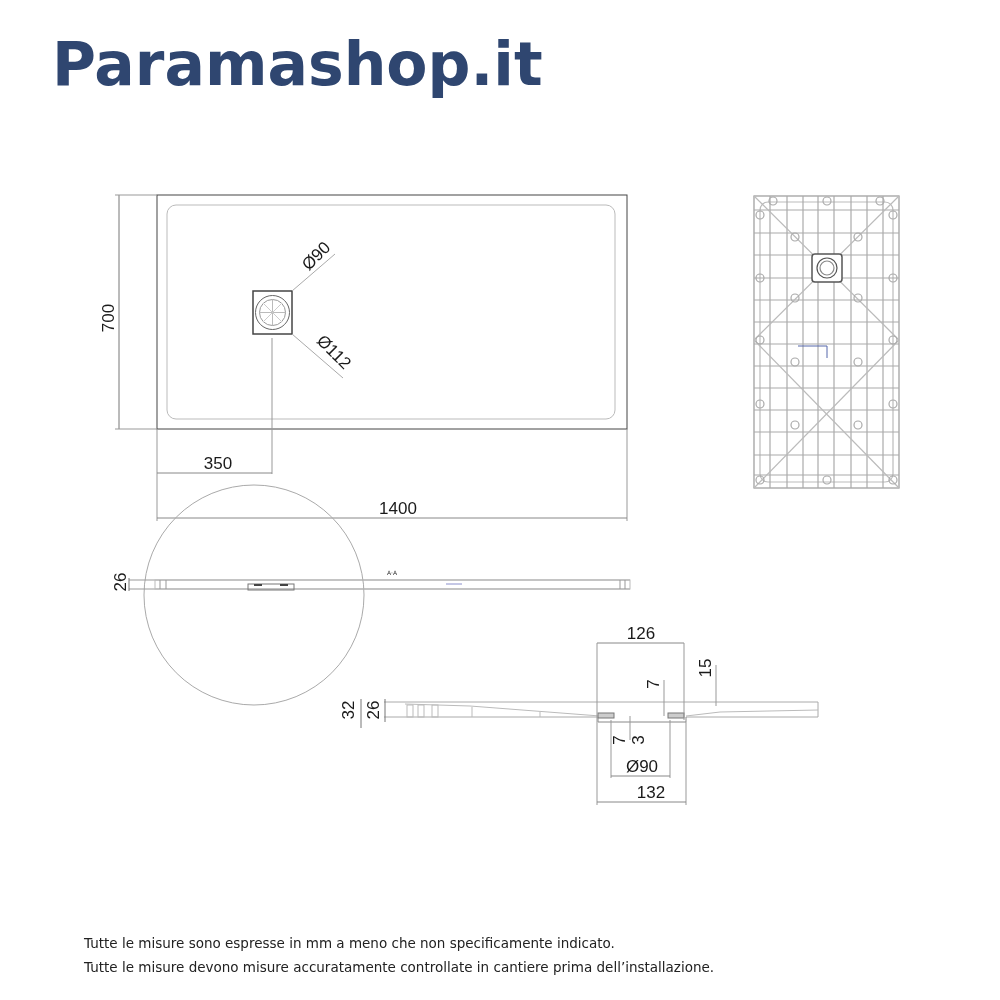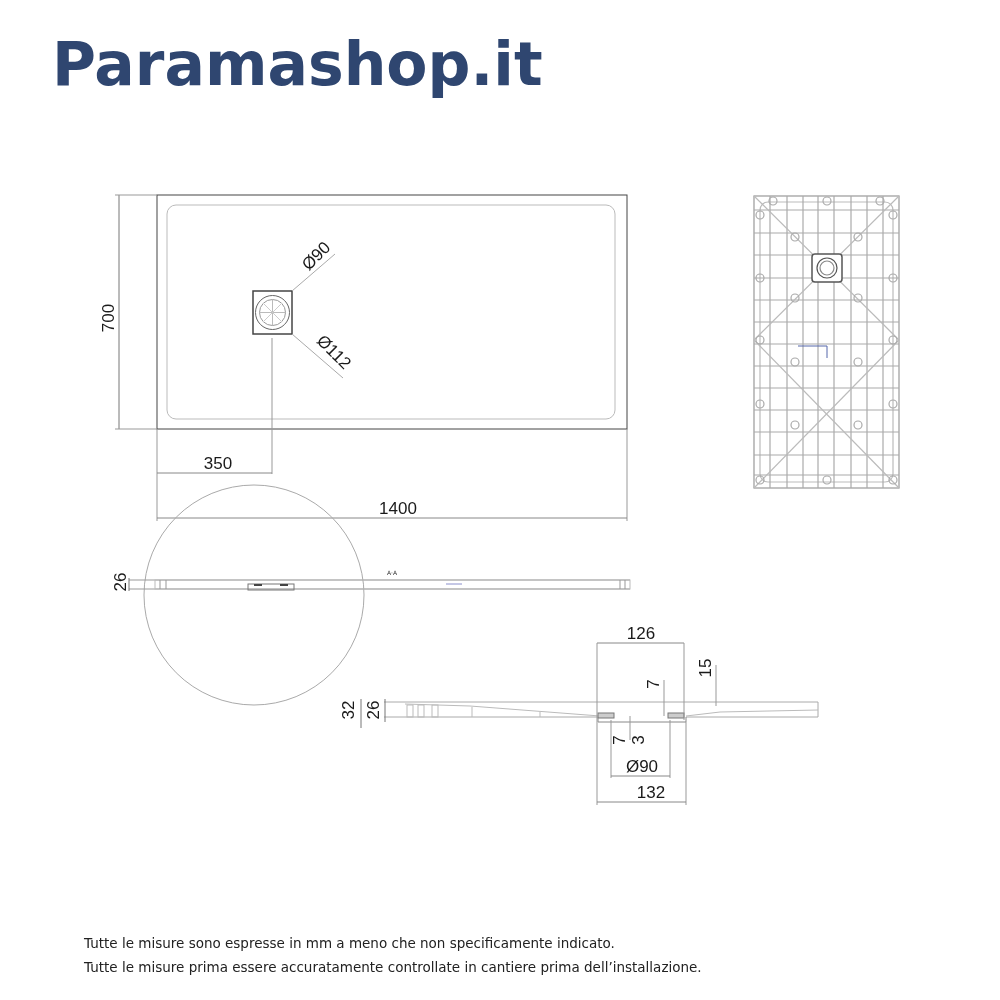--- a/index.html
+++ b/index.html
@@ -179,13 +179,13 @@
   <text class="dim" x="641" y="639" text-anchor="middle">126</text>
   <text class="dim" transform="translate(711,668) rotate(-90)" text-anchor="middle">15</text>
   <text class="dim" transform="translate(659,684) rotate(-90)" text-anchor="middle">7</text>
   <text class="dim" transform="translate(625,740) rotate(-90)" text-anchor="middle">7</text>
   <text class="dim" transform="translate(644,740) rotate(-90)" text-anchor="middle">3</text>
   <text class="dim" x="642" y="772" text-anchor="middle">Ø90</text>
   <text class="dim" x="651" y="798" text-anchor="middle">132</text>
 </svg>
 
 <div class="note note1">Tutte le misure sono espresse in mm a meno che non specificamente indicato.</div>
-<div class="note note2">Tutte le misure prima essere accuratamente controllate in cantiere prima dell’installazione.</div>
+<div class="note note2">Tutte le misure devono misure accuratamente controllate in cantiere prima dell’installazione.</div>
 
 </body></html>

